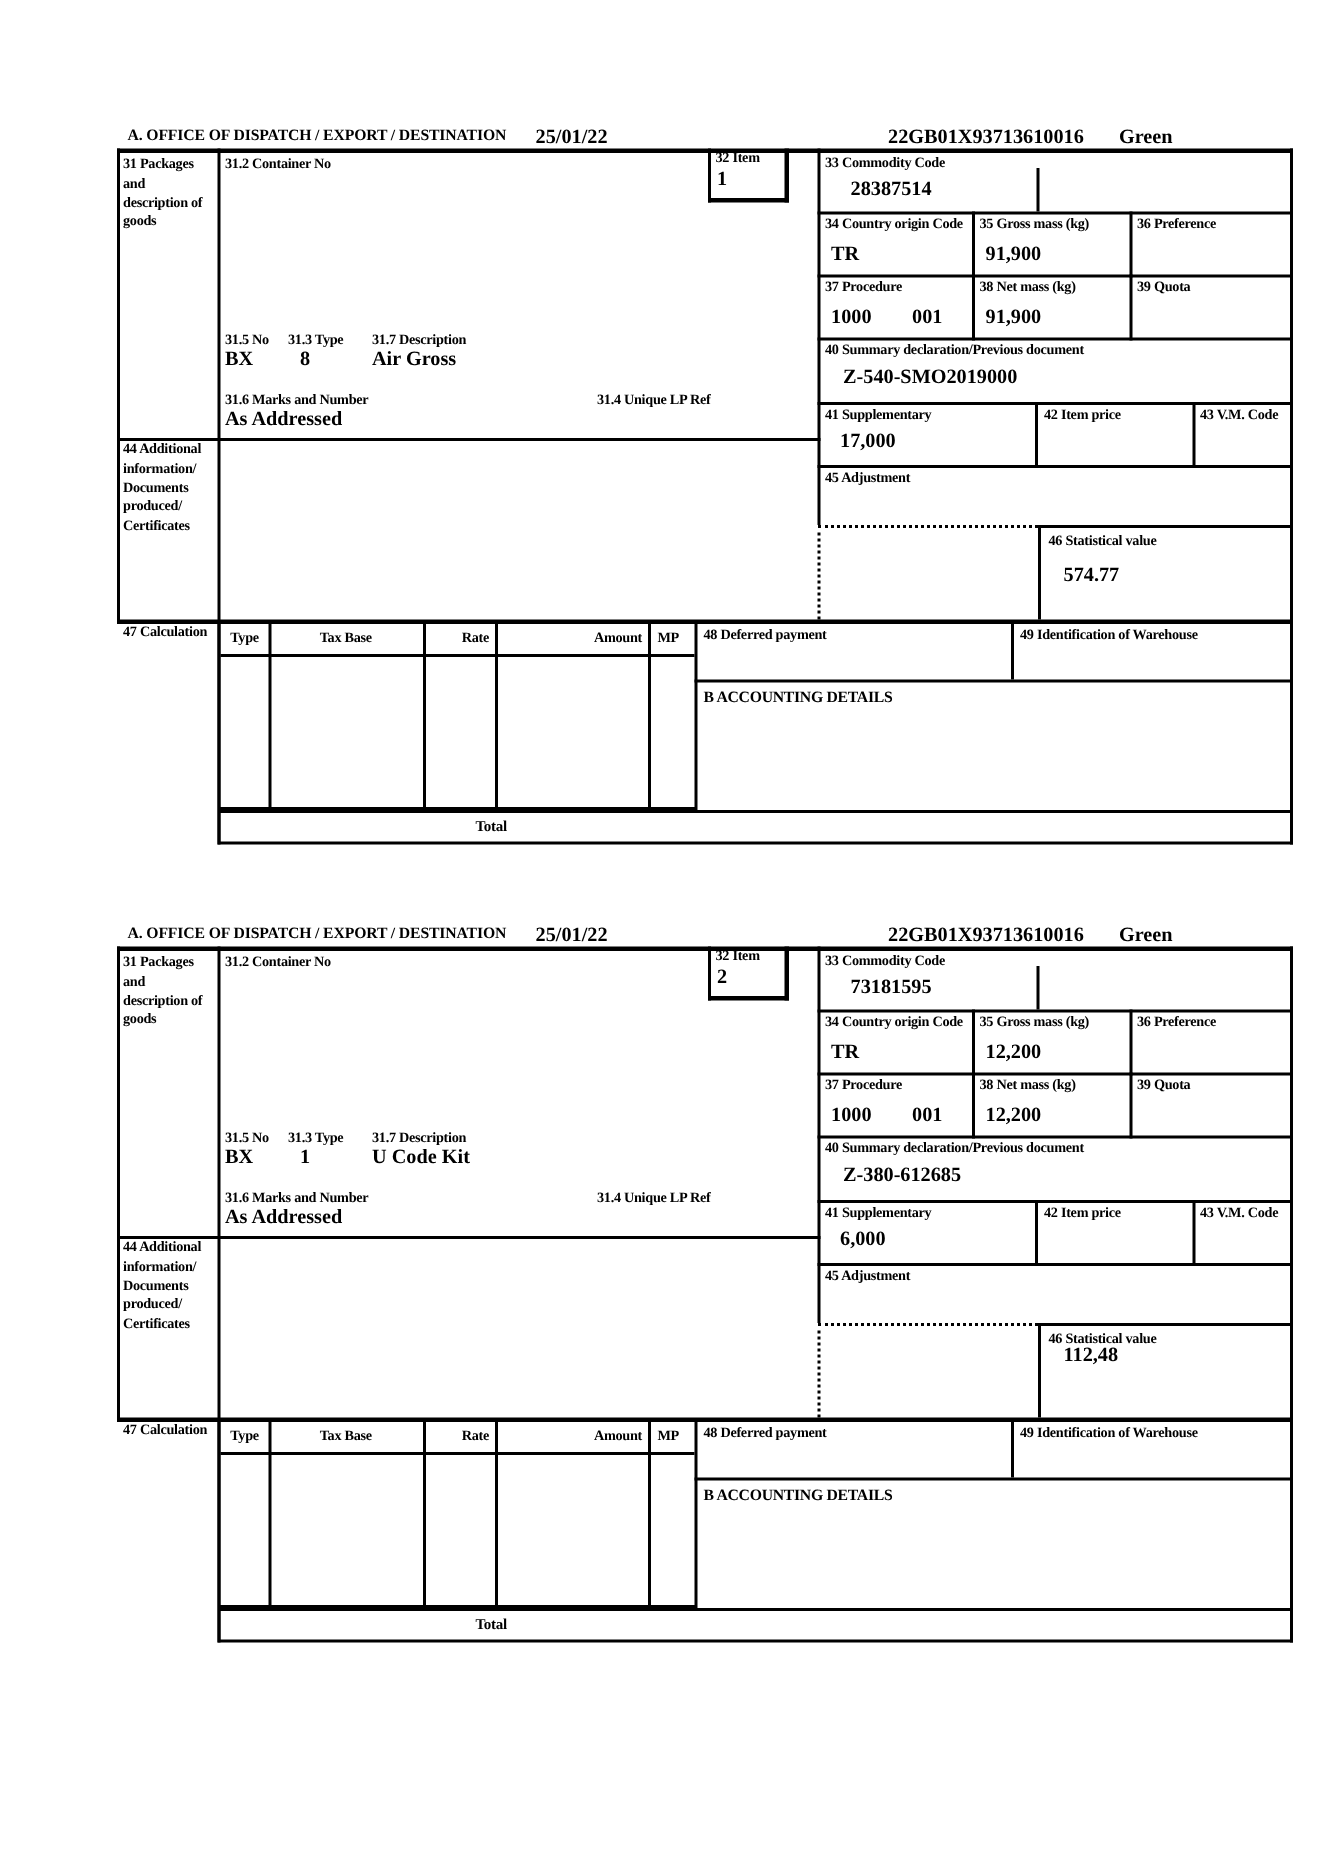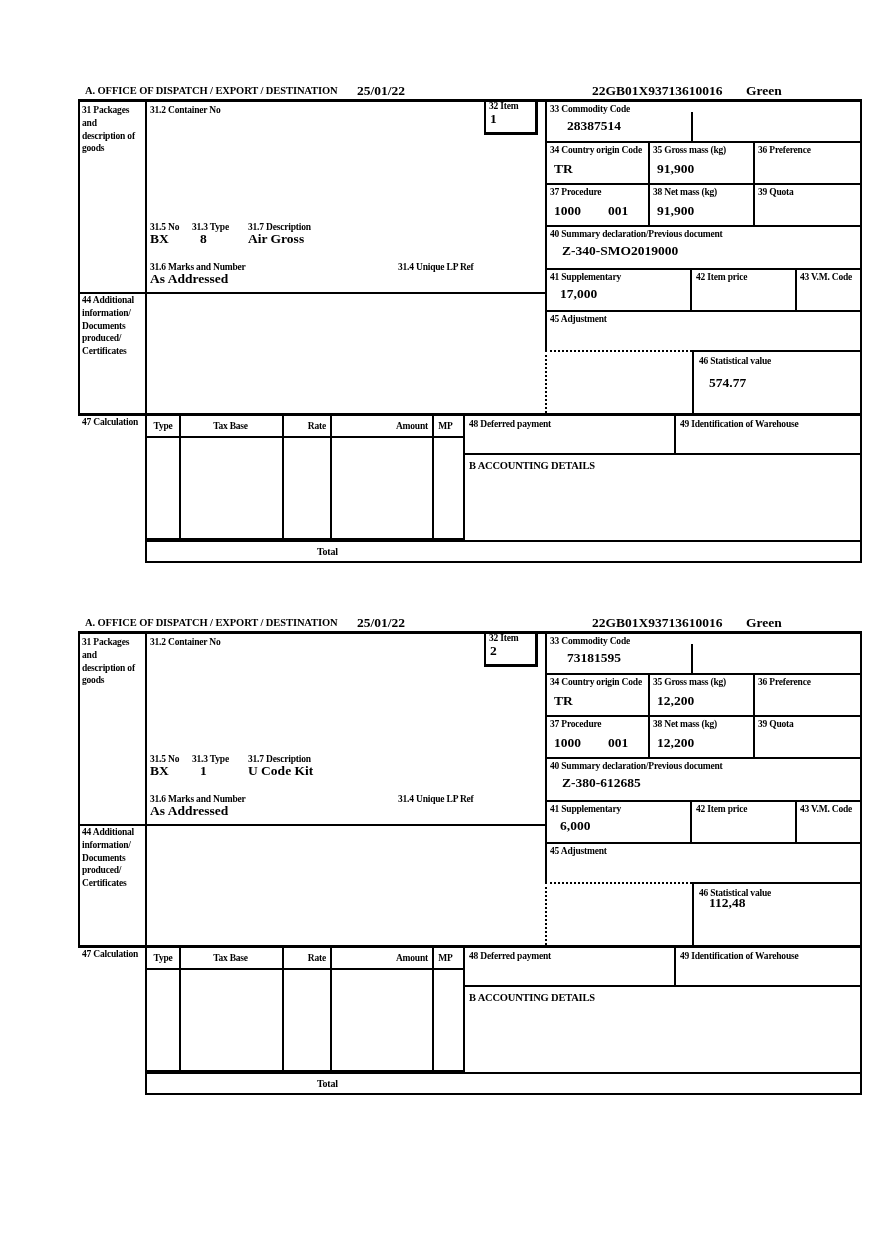--- a/index.html
+++ b/index.html
@@ -7,21 +7,21 @@
         font-family:"Liberation Serif",serif;color:#000;}
   .form{position:absolute;left:78px;width:784px;height:500px;}
   .line{position:absolute;background:#000;}
   .dotv{position:absolute;border-left:2px dotted #000;}
   .doth{position:absolute;border-top:2px dotted #000;}
   .lab{position:absolute;font-weight:bold;font-size:9.5px;line-height:1.3;letter-spacing:-0.2px;white-space:nowrap;}
   .labw{position:absolute;font-weight:bold;font-size:9.5px;line-height:1.35;letter-spacing:-0.2px;}
   .val{position:absolute;font-weight:bold;font-size:13.5px;line-height:1.15;white-space:nowrap;}
   .hdrA{position:absolute;font-weight:bold;font-size:10.5px;letter-spacing:-0.1px;white-space:nowrap;}
   .hdrV{position:absolute;font-weight:bold;font-size:13.5px;white-space:nowrap;}
-  .box32{position:absolute;left:406px;top:17px;width:49px;height:33px;
+  .box32{position:absolute;left:394px;top:17px;width:49px;height:33px;
          border-left:2px solid #000;border-right:3px solid #000;border-bottom:3px solid #000;}
   .box32 .lab{left:3px;top:1px;}
   .box32 .val{left:4px;top:12px;}
   .taxtable{position:absolute;left:67px;top:332px;width:316px;height:122px;border:2px solid #000;}
   .thead{position:absolute;left:0;top:0;width:100%;height:20px;display:flex;}
   .thead .c{font-weight:bold;font-size:9.5px;line-height:20px;letter-spacing:-0.2px;}
   .theadline{position:absolute;left:0;top:20px;width:100%;height:2px;background:#000;}
   .tv{position:absolute;top:0;width:2px;height:100%;background:#000;}
   .totalrow{position:absolute;left:67px;top:458px;width:713px;height:19px;border:2px solid #000;}
   .totalrow .lab{left:170px;top:3px;font-size:10px;}
@@ -90,21 +90,21 @@
     <span class="lab" style="left:472px;top:104px;">37 Procedure</span>
     <span class="lab" style="left:575px;top:104px;">38 Net mass (kg)</span>
     <span class="lab" style="left:680px;top:104px;">39 Quota</span>
     <span class="val" style="left:476px;top:121px;">1000</span>
     <span class="val" style="left:530px;top:121px;">001</span>
     <span class="val" style="left:579px;top:121px;">91,900</span>
     <span class="val" style="left:680px;top:121px;"></span>
 
     <div class="line" style="left:467px;top:186px;width:317px;height:2px;"></div>
     <span class="lab" style="left:472px;top:146px;">40 Summary declaration/Previous document</span>
-    <span class="val" style="left:484px;top:161px;">Z-340-SMO2019000</span>
+    <span class="val" style="left:484px;top:161px;">Z-540-SMO2019000</span>
 
     <div class="line" style="left:612px;top:186px;width:2px;height:44px;"></div>
     <div class="line" style="left:717px;top:186px;width:2px;height:44px;"></div>
     <div class="line" style="left:467px;top:228px;width:317px;height:2px;"></div>
     <span class="lab" style="left:472px;top:189px;">41 Supplementary</span>
     <span class="lab" style="left:618px;top:189px;">42 Item price</span>
     <span class="lab" style="left:722px;top:189px;">43 V.M. Code</span>
     <span class="val" style="left:482px;top:204px;">17,000</span>
     <span class="val" style="left:618px;top:204px;"></span>
     <span class="val" style="left:722px;top:204px;"></span>

